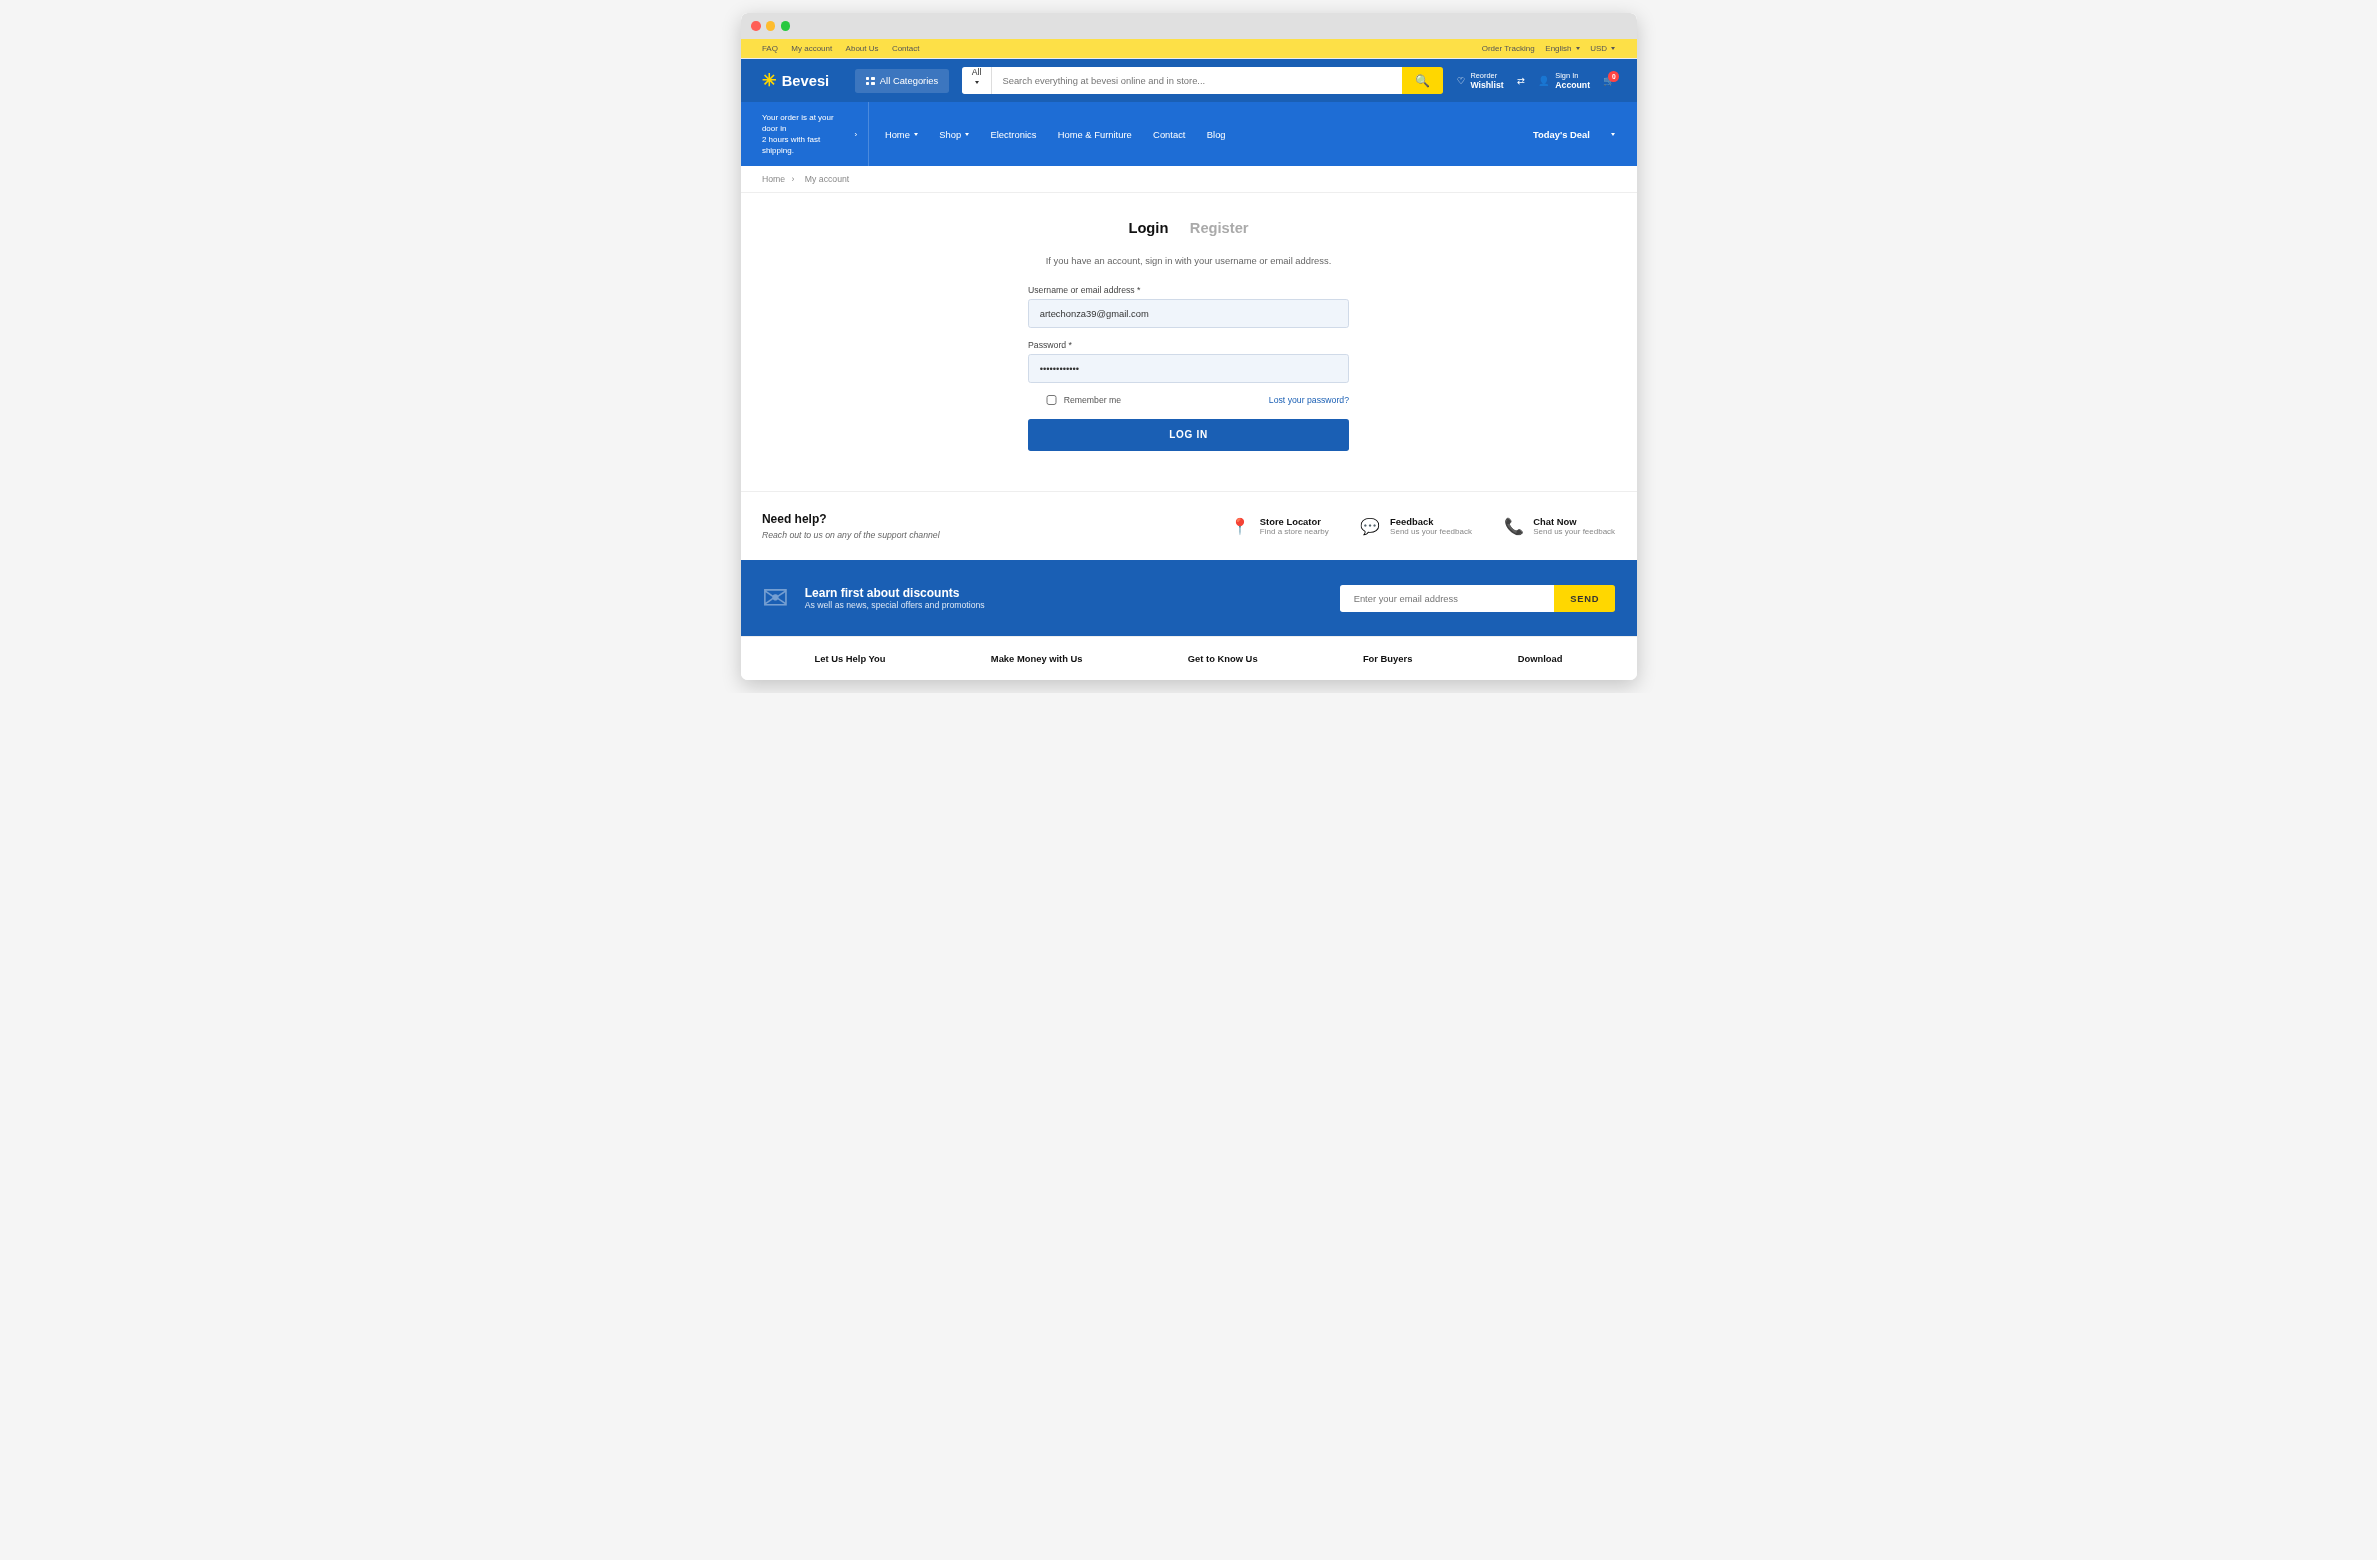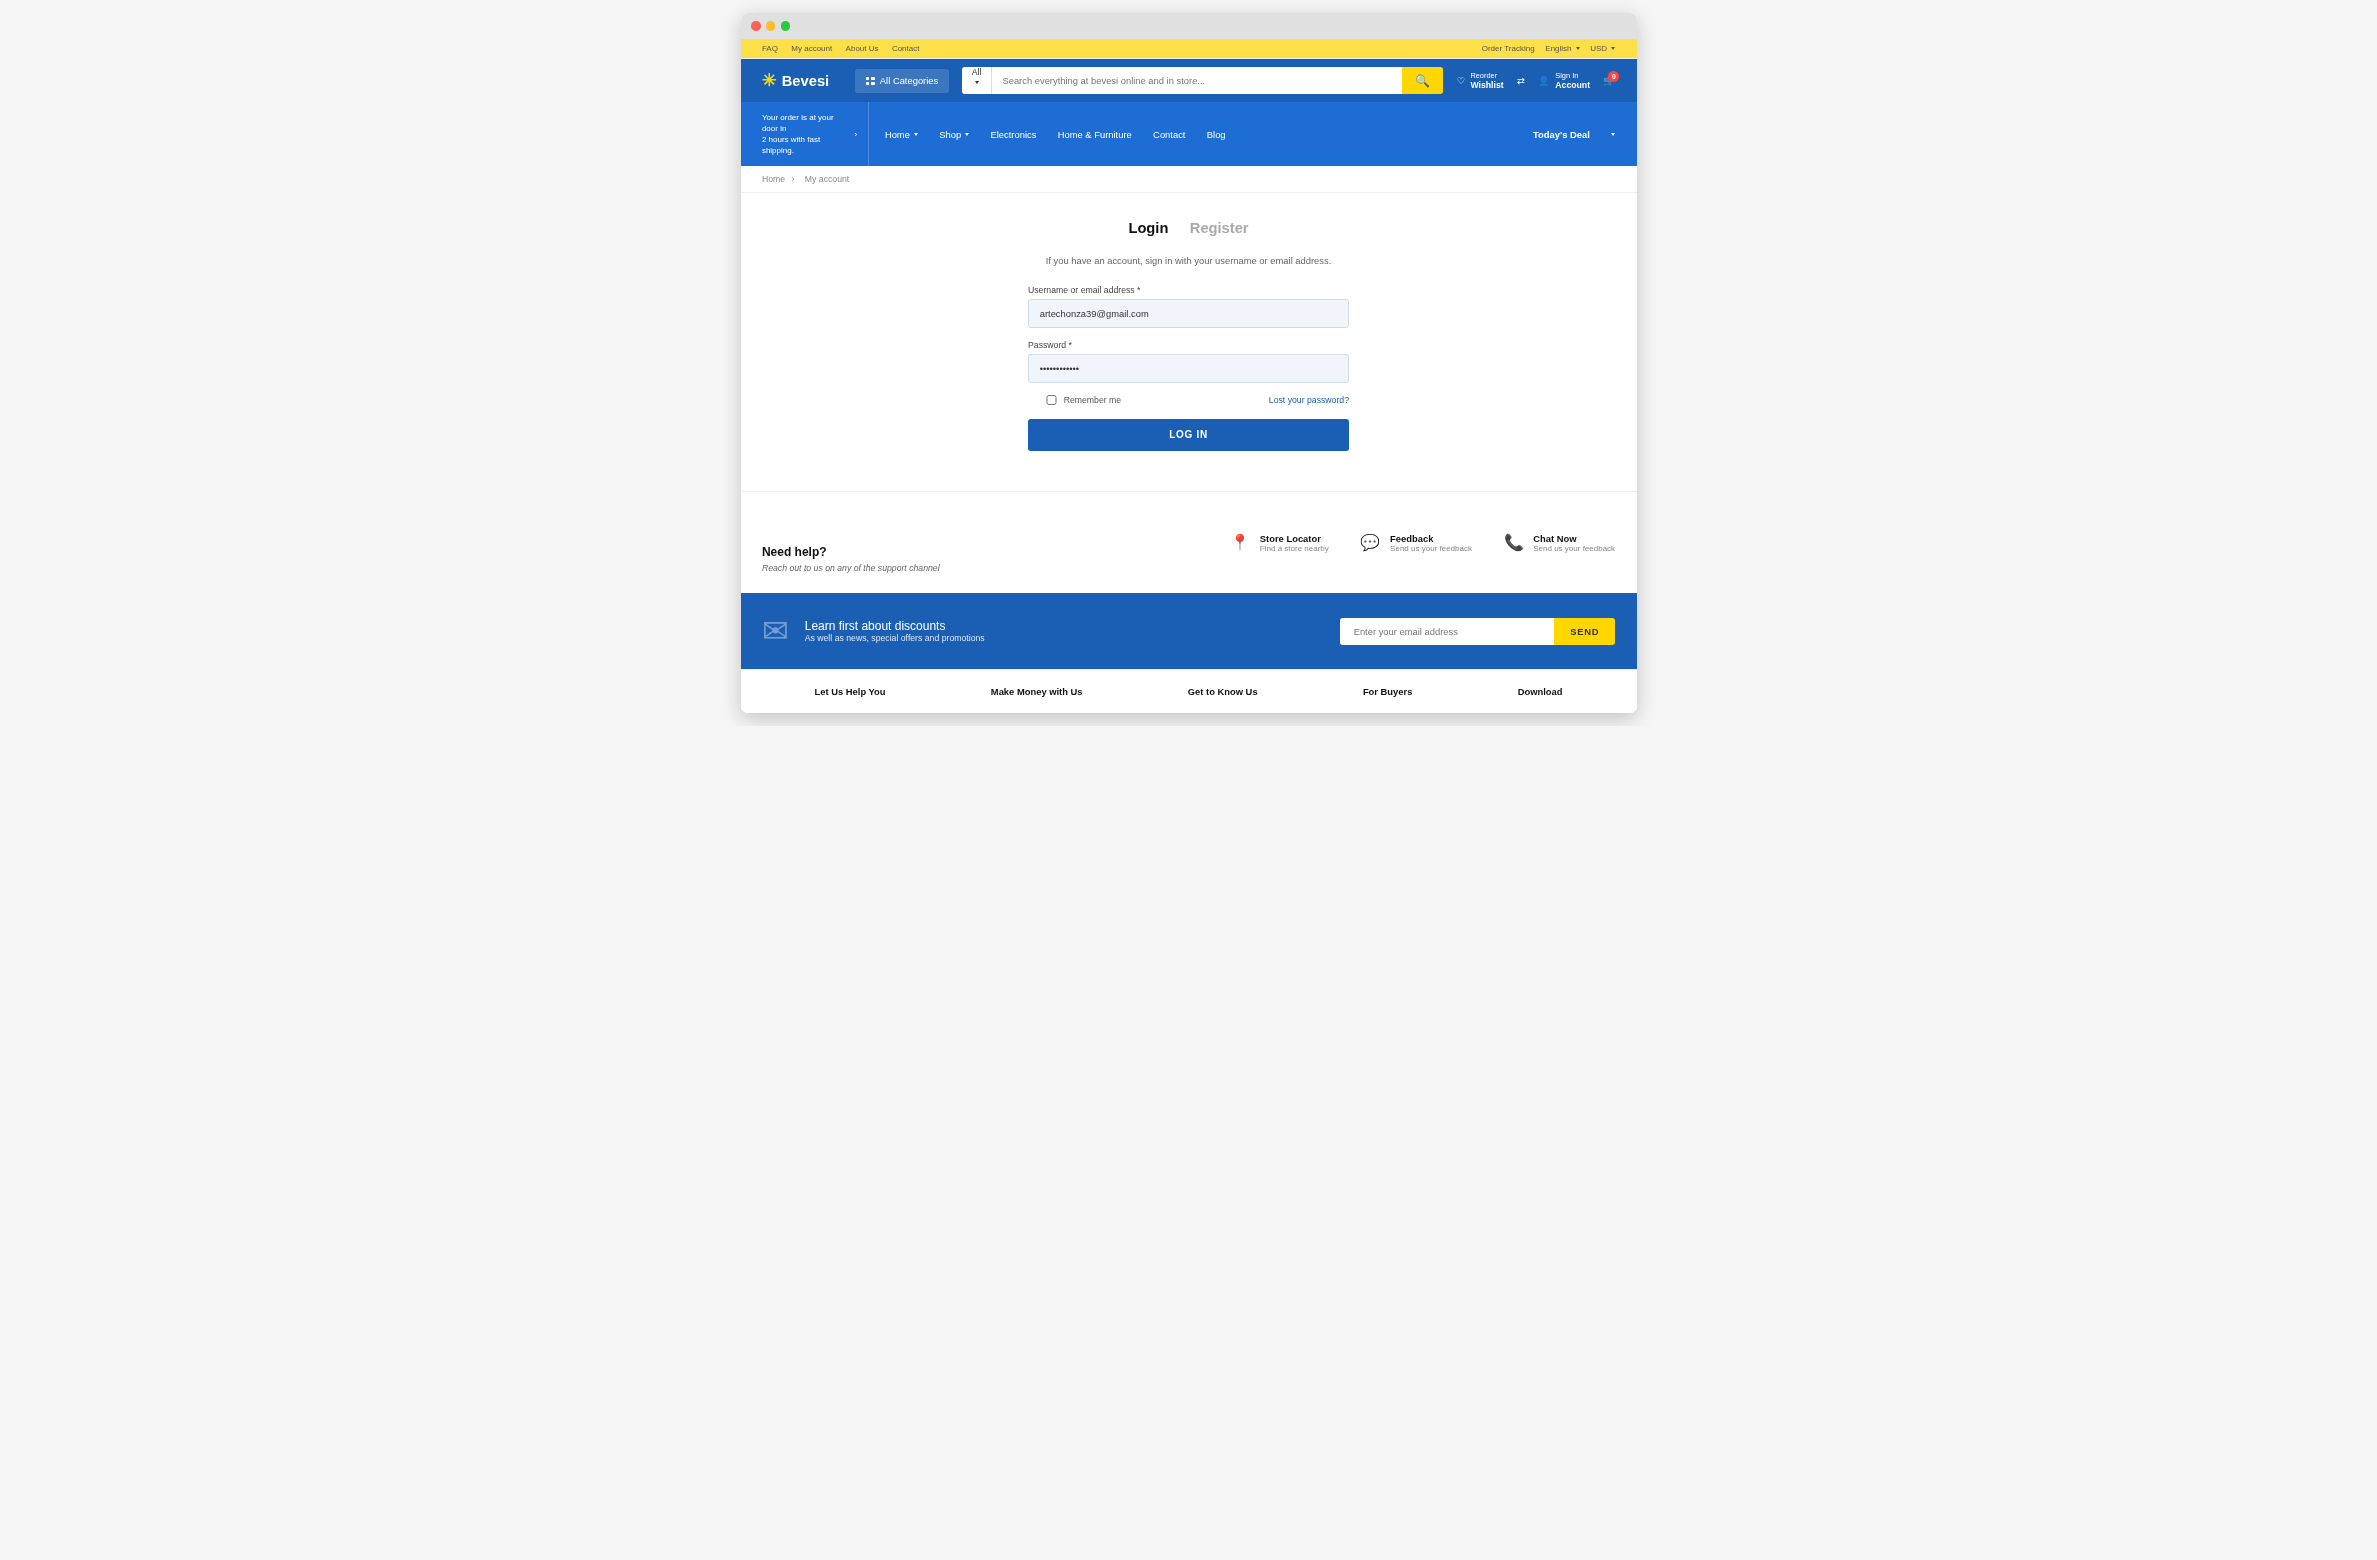--- a/index.html
+++ b/index.html
@@ -65,34 +65,34 @@
     .form-label { display: block; font-size: 8.7px; color: #444; margin-bottom: 4px; }
     .form-input { width: 100%; padding: 8px 10.7px; border: 0.7px solid #d0dae8; border-radius: 2.7px; font-size: 9.4px; background: #f0f5fb; outline: none; color: #333; }
     .form-row { display: flex; justify-content: space-between; align-items: center; margin-bottom: 13.4px; }
     .remember-me { display: flex; align-items: center; gap: 7px; font-size: 8.7px; color: #555; cursor: pointer; margin-left: 18px; }
     .remember-checkbox { width: 10.7px; height: 10.7px; border: 0.7px solid #ccc; border-radius: 1.3px; cursor: pointer; }
     .forgot-link { color: #1a5fb4; text-decoration: none; font-size: 8.7px; }
     .login-btn { width: 100%; background: #1a5fb4; color: #fff; border: none; padding: 10.7px; font-size: 10px; font-weight: 700; letter-spacing: 0.7px; border-radius: 2.7px; cursor: pointer; }
 
     
     .support-bar { background: #fff; border-top: 0.7px solid #eee; padding: 20px 21.4px; display: flex; align-items: center; }
-    .need-help { min-width: 147px; margin-top: 33px; }
+    .need-help { min-width: 147px; }
     .need-help-title { font-size: 12px; font-weight: 700; color: #111; margin-bottom: 4px; }
     .need-help-sub { font-size: 8.7px; color: #666; font-style: italic; }
     .support-actions { display: flex; gap: 32px; margin-left: auto; }
     .support-action { display: flex; align-items: center; gap: 9.4px; }
     .support-icon { font-size: 16px; color: #555; }
     .support-text-title { font-size: 9.4px; font-weight: 600; color: #111; }
     .support-text-sub { font-size: 8px; color: #888; }
 
     
     .newsletter { background: #1a5fb4; padding: 19px 21.4px; display: flex; align-items: center; gap: 16px; }
     .newsletter-icon { font-size: 32px; color: rgba(255,255,255,0.4); }
     .newsletter-text { color: #fff; }
-    .newsletter-title { font-size: 12px; font-weight: 400; margin-bottom: 0; }
+    .newsletter-title { font-size: 12px; font-weight: 700; margin-bottom: 0; }
     .newsletter-sub { font-size: 8.7px; color: rgba(255,255,255,0.85); }
     .newsletter-form { margin-left: auto; display: flex; gap: 0; }
     .newsletter-input { padding: 8px 13.4px; border: none; border-radius: 2.7px 0 0 2.7px; font-size: 9.4px; width: 214px; outline: none; color: #888; }
     .newsletter-btn { background: #ffd700; color: #333; border: none; padding: 8px 16px; font-size: 9.4px; font-weight: 700; border-radius: 0 2.7px 2.7px 0; cursor: pointer; letter-spacing: 0.7px; }
 
     
     .footer-hint { background: #fff; padding: 16px 21.4px; border-top: 0.7px solid #eee; display: flex; justify-content: space-around; }
     .footer-col-title { font-size: 9.4px; font-weight: 700; color: #111; }
 
     

